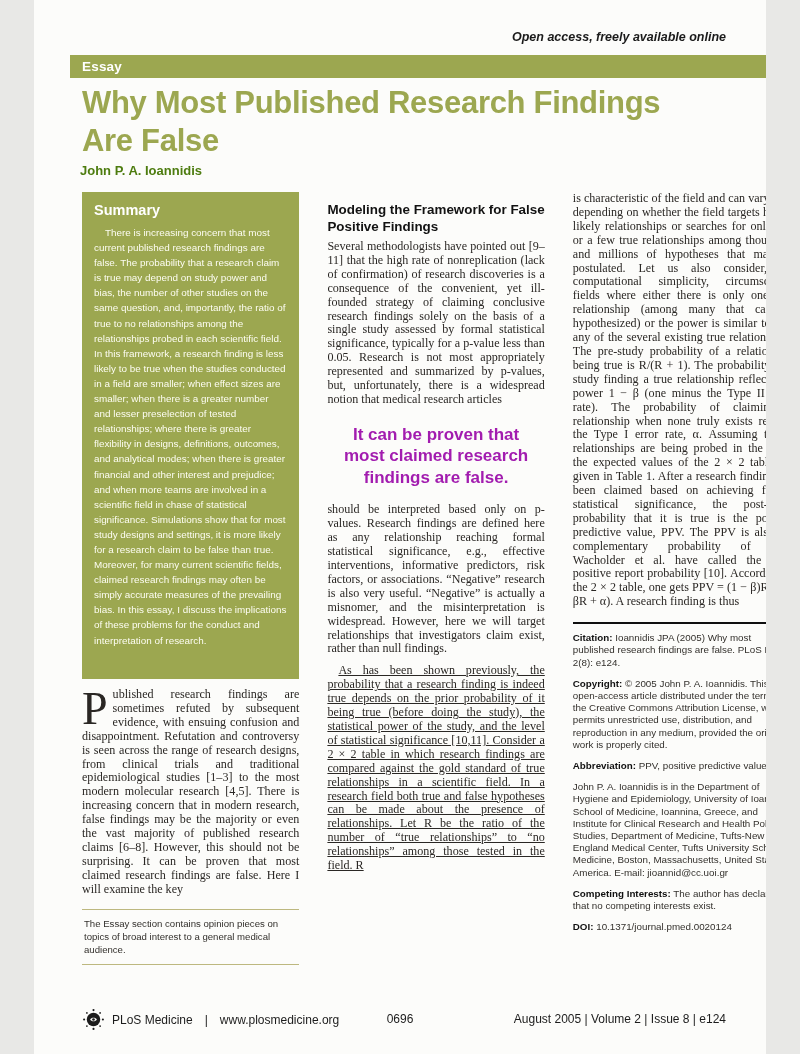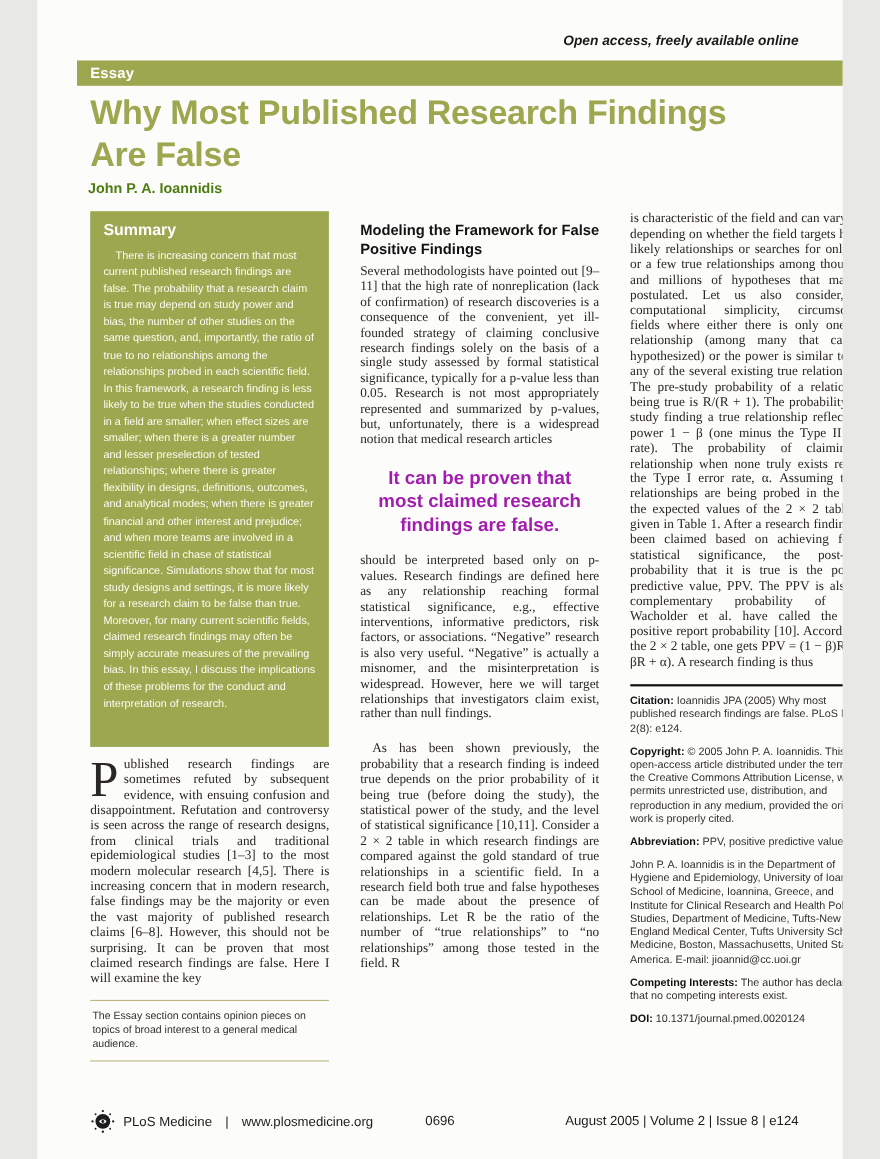--- a/index.html
+++ b/index.html
@@ -89,21 +89,21 @@
     font: bold 13.4px/16.5px "Liberation Sans", sans-serif;
     color: #121212;
     margin: 10px 0 5px 0;
   }
   .pull-quote {
     color: #a21caf;
     font: bold 17px/21.5px "Liberation Sans", sans-serif;
     text-align: center;
     margin: 17px 4px 15px 4px;
   }
-  .para-gap { margin-top: 18px; }
+  .para-gap { margin-top: 8px; text-decoration: underline; }
 
   
   .citation-rule {
     border: none;
     border-top: 2px solid #0f0f0f;
     margin: 13px 0 8px 0;
   }
   .meta {
     font: 9.8px/12.2px "Liberation Sans", sans-serif;
     color: #33302c;

